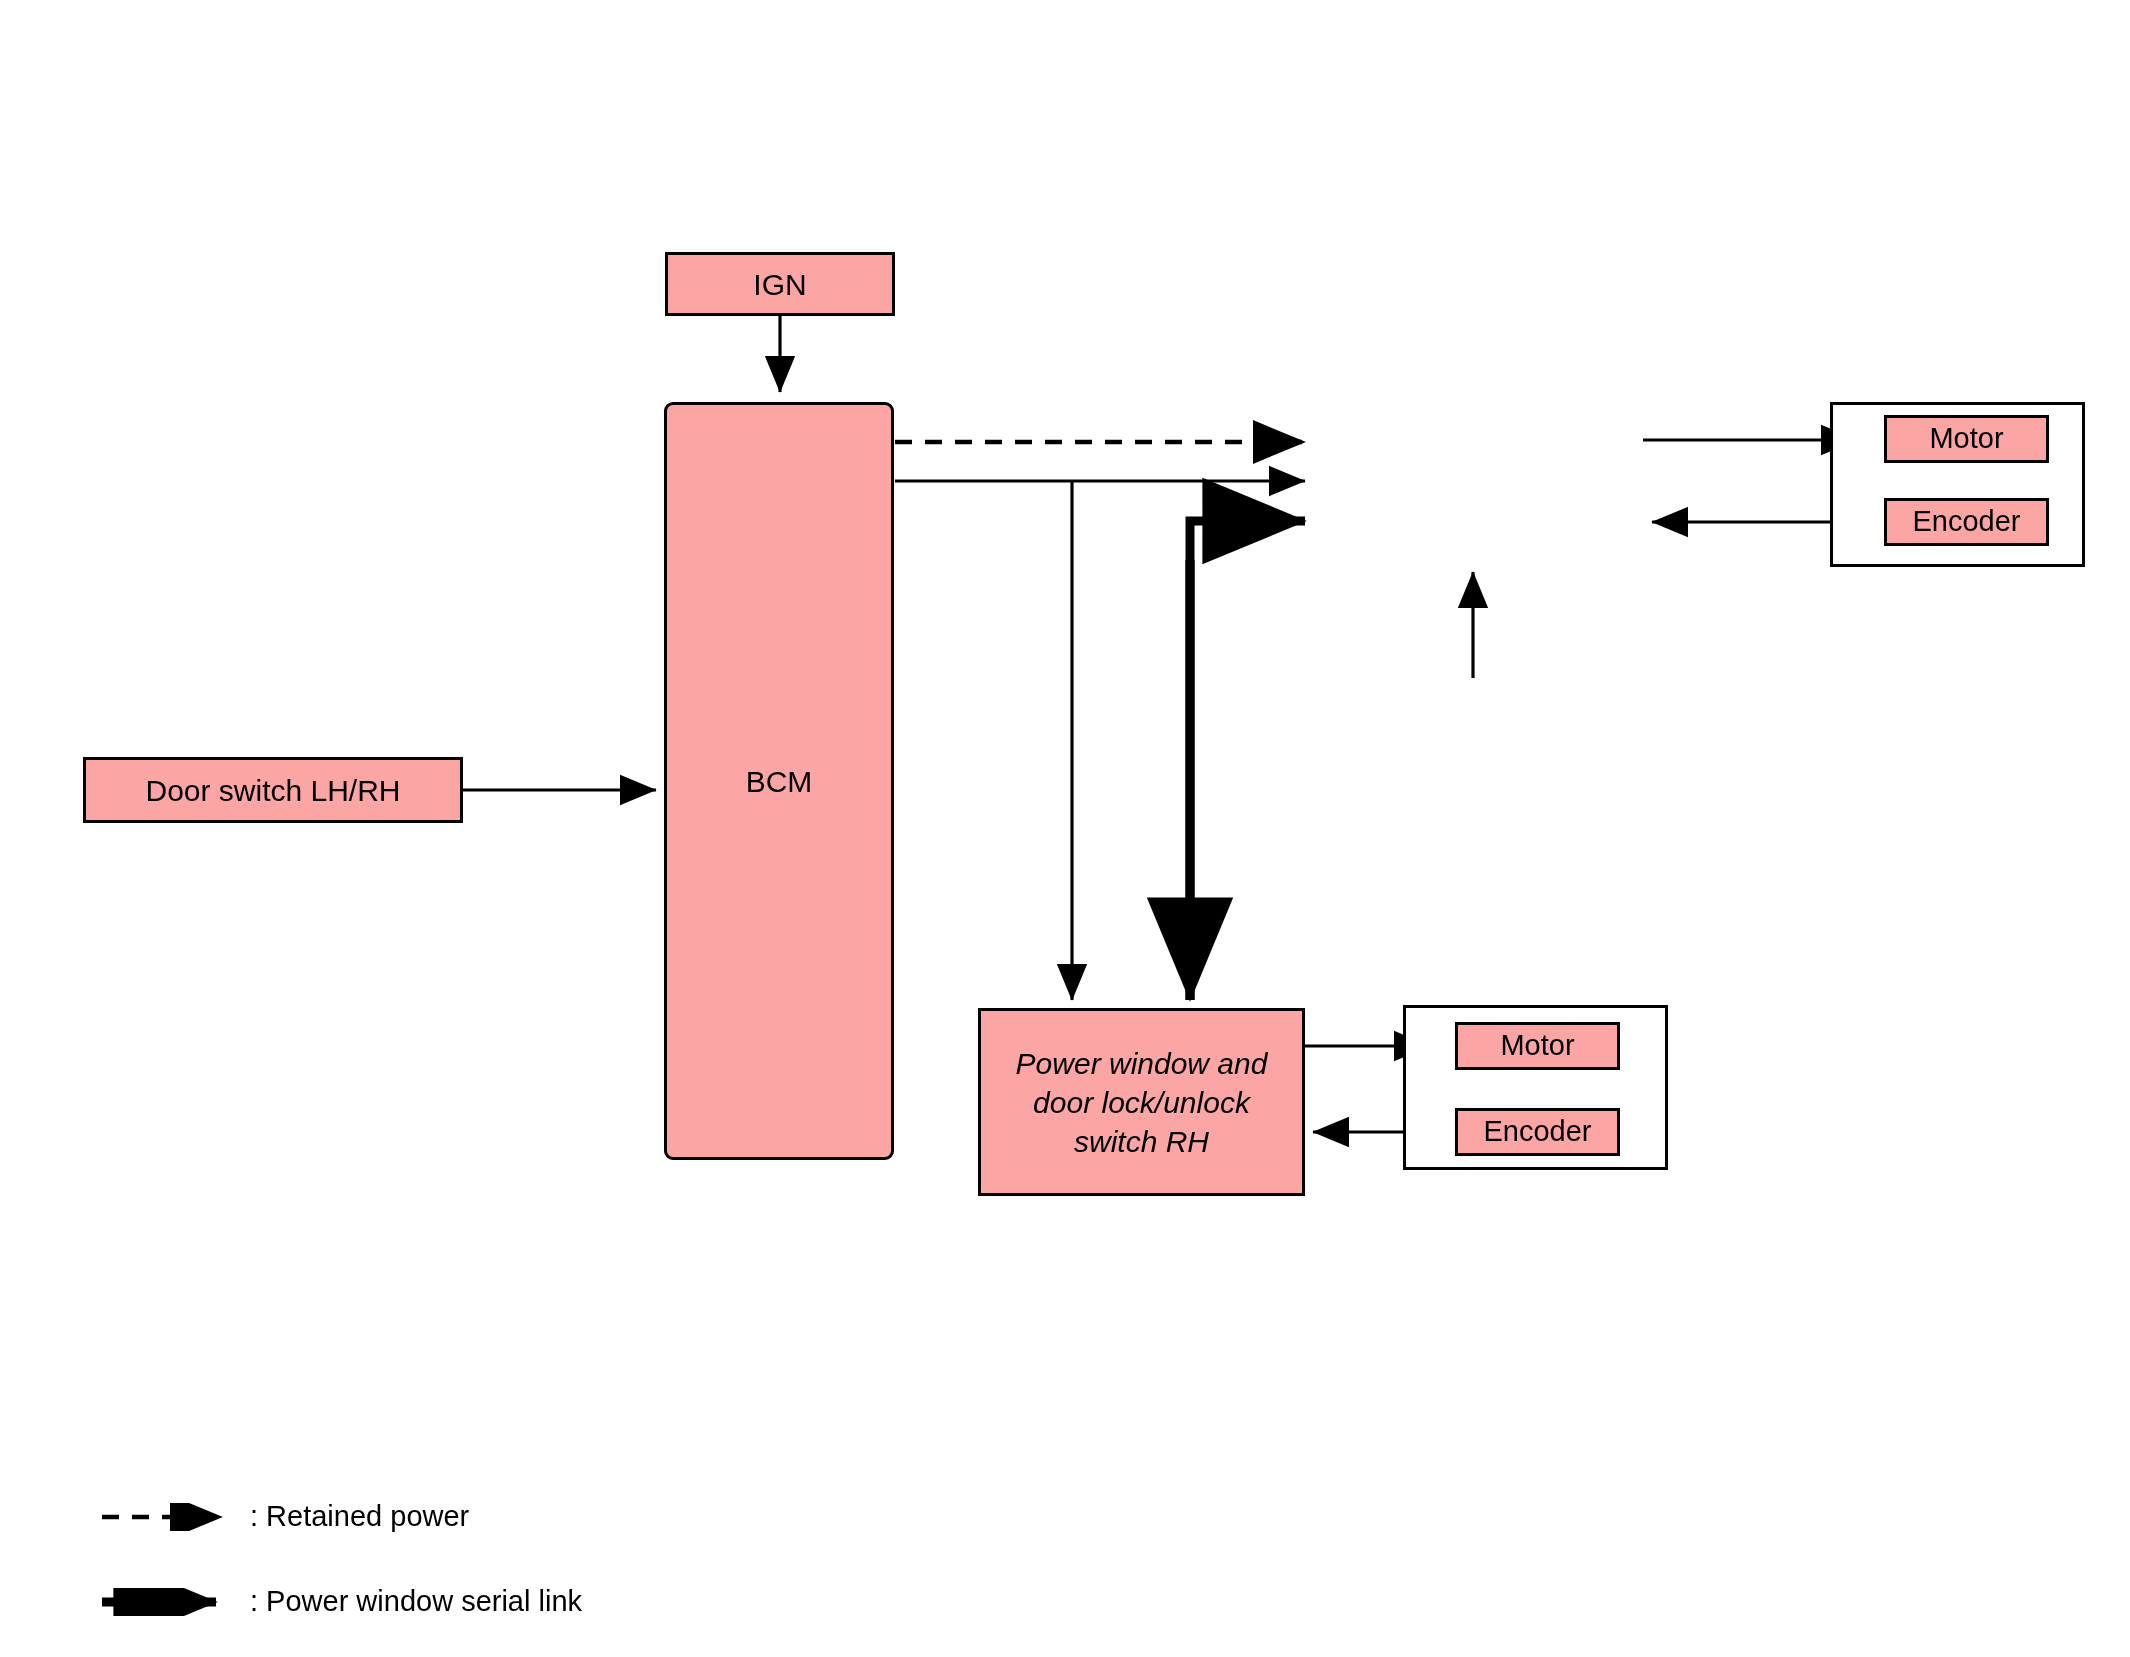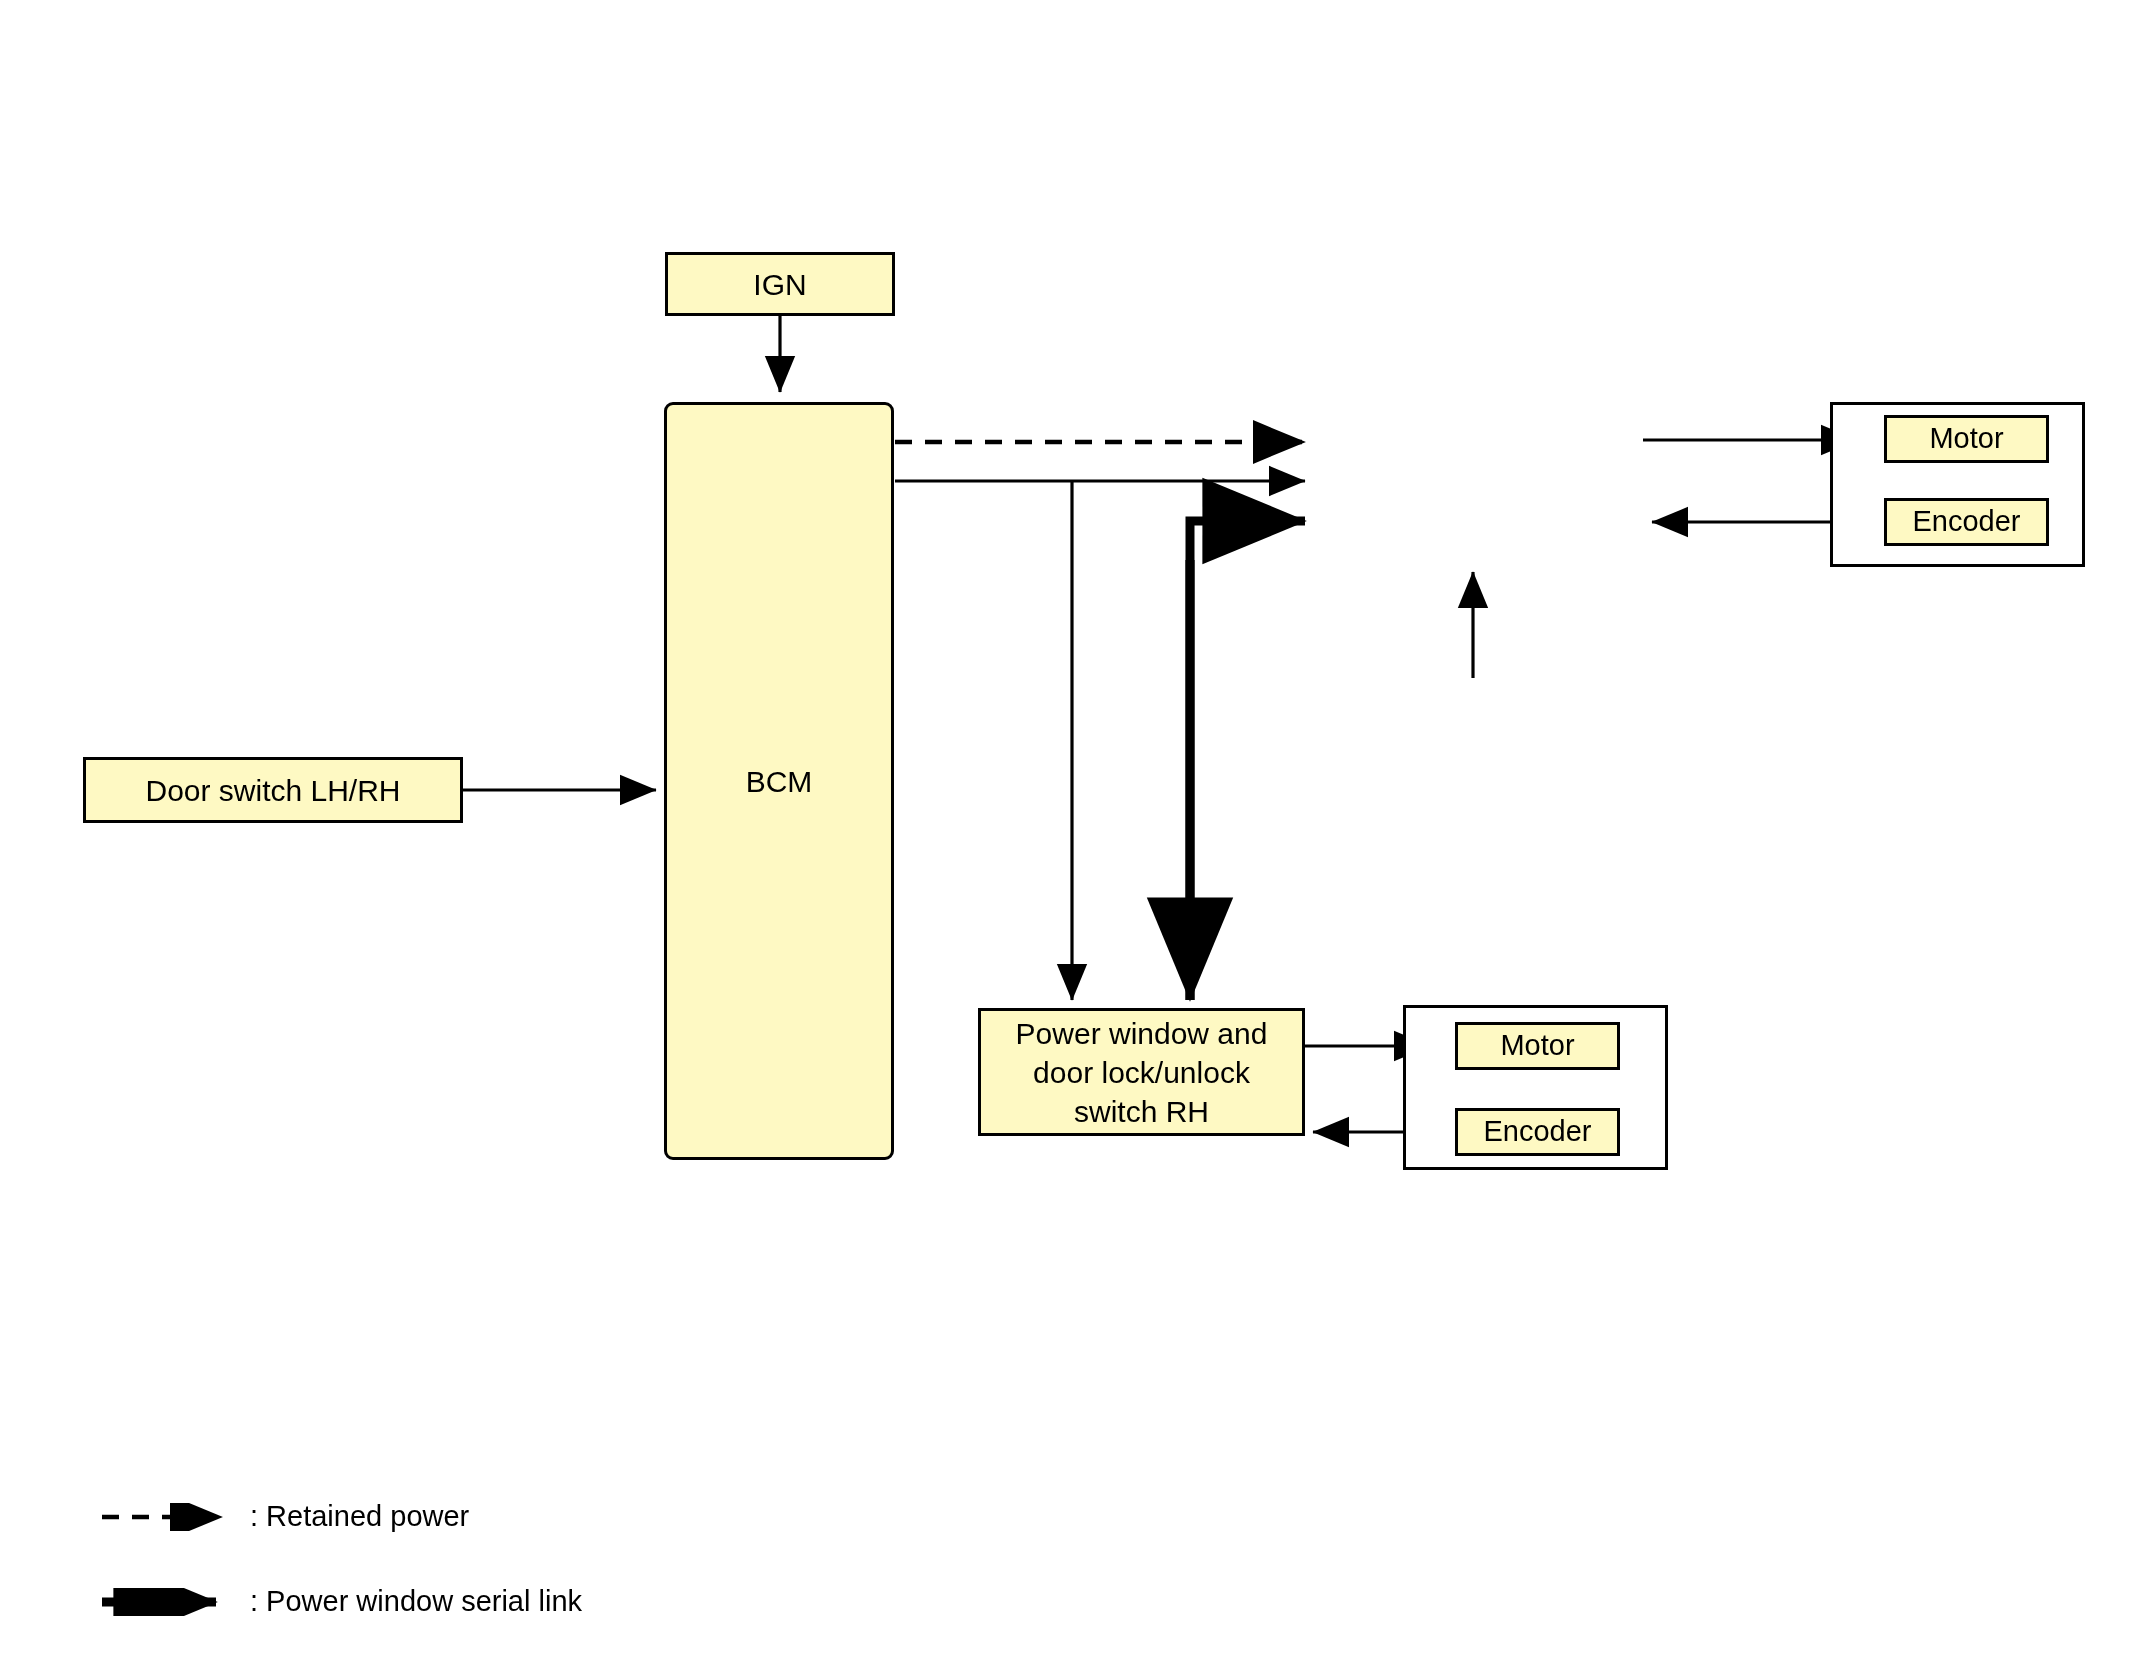--- a/index.html
+++ b/index.html
@@ -17,21 +17,21 @@
     width: 2130px;
     height: 1657px;
     background: #ffffff;
     overflow: hidden;
   }
   
   .box {
     position: absolute;
     box-sizing: border-box;
     border: 3px solid #000000;
-    background: #fef9c3;
+    background: #fca5a5;
     display: flex;
     align-items: center;
     justify-content: center;
     text-align: center;
     line-height: 1.30;
     font-size: 30px;
     color: #000000;
     z-index: 3;
   }
   .box .lbl { display: block; padding: 0 10px; white-space: pre-line; }
@@ -134,21 +134,21 @@
   <div class="box" style="left:664px; top:402px; width:230px; height:758px;border-radius:9px;">
     <span class="lbl">BCM</span>
   </div>
 
   <div class="box" style="left:83px; top:757px; width:380px; height:66px;">
     <span class="lbl">Door switch LH/RH</span>
   </div>
 
 
 
-  <div class="box" style="left:978px; top:1008px; width:327px; height:128px;">
+  <div class="box" style="left:978px; top:1008px; width:327px; height:188px;font-style:italic;">
     <span class="lbl">Power window and
 door lock/unlock
 switch RH</span>
   </div>
 
   <div class="group-box" style="left:1830px; top:402px; width:255px; height:165px;"></div>
   <div class="box" style="left:1884px; top:415px; width:165px; height:48px; font-size:29px;">
     <span class="lbl">Motor</span>
   </div>
   <div class="box" style="left:1884px; top:498px; width:165px; height:48px; font-size:29px;">

